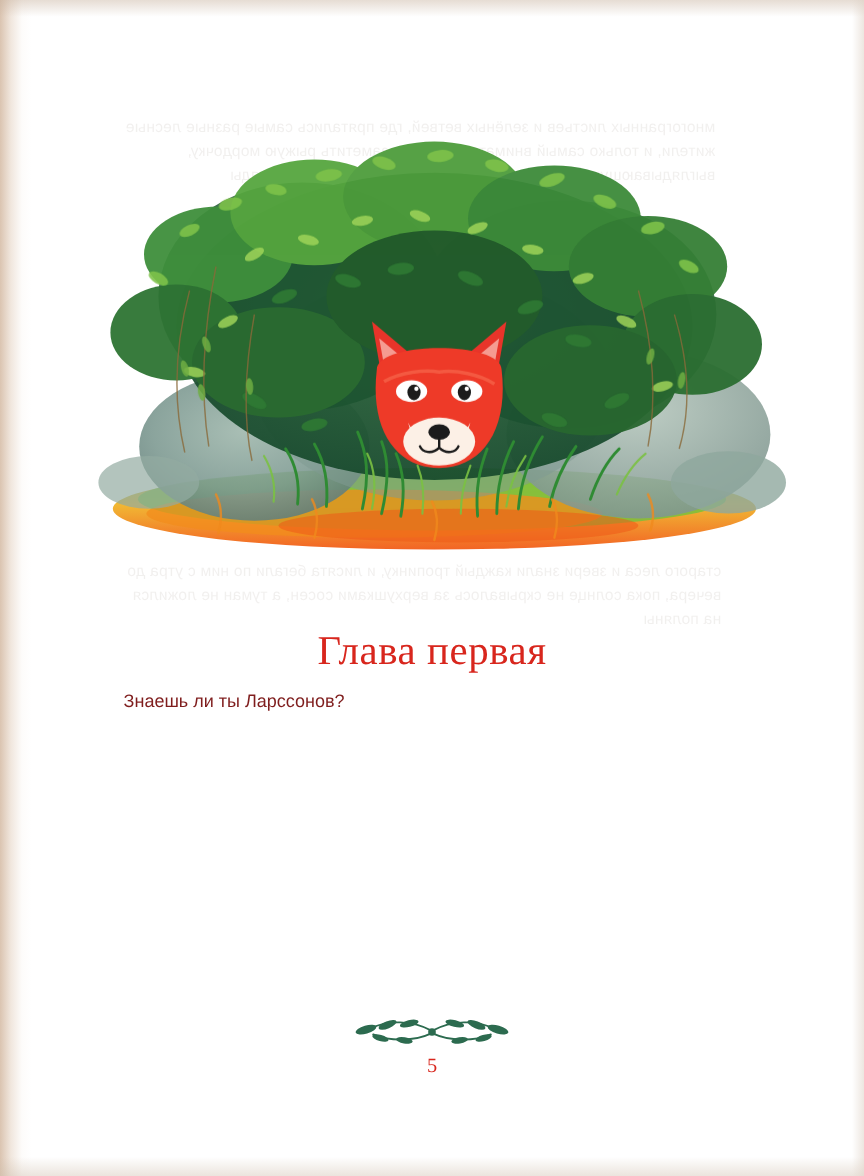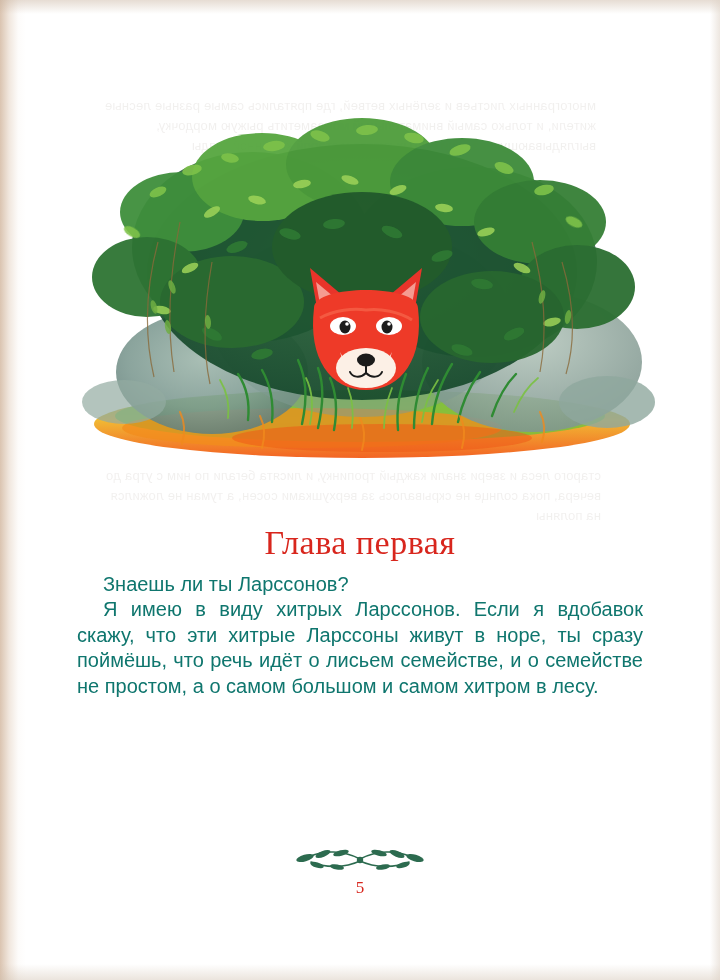--- a/index.html
+++ b/index.html
@@ -94,23 +94,23 @@
     letter-spacing: 0.5px;
   }
 
   
   .body-copy {
     position: absolute;
     left: 77px;
     top: 572px;
     width: 566px;
     font-family: "Liberation Sans", sans-serif;
-    font-size: 20px;
+    font-size: 15px;
     line-height: 25.4px;
-    color: #0f766e;
+    color: #7f1d1d;
     text-align: justify;
   }
   .body-copy p {
     margin: 0;
     text-indent: 26px;
   }
   .body-copy p + p { margin-top: 0; }
 
   
   .ornament {
@@ -301,21 +301,20 @@
         <path d="M400 376 C404 362, 402 352, 398 344"></path>
         <path d="M480 370 C484 358, 482 348, 478 340"></path>
       </g>
     </svg>
   </div>
 
   <h1 class="chapter-title">Глава первая</h1>
 
   <div class="body-copy">
     <p>Знаешь ли ты Ларссонов?</p>
-    <p>Я имею в виду хитрых Ларссонов. Если я вдобавок скажу, что эти хитрые Ларссоны живут в норе, ты сразу поймёшь, что речь идёт о лисьем семействе, и о семействе не простом, а о самом большом и самом хитром в лесу.</p>
   </div>
 
   <div class="ornament">
     <svg width="190" height="22" viewBox="0 0 190 22" xmlns="http://www.w3.org/2000/svg">
       <g fill="none" stroke="#2c6b4f" stroke-width="1.6" stroke-linecap="round">
         <path d="M95 11 C78 2, 58 2, 44 9"></path>
         <path d="M95 11 C112 2, 132 2, 146 9"></path>
         <path d="M95 13 C80 20, 60 20, 46 14"></path>
         <path d="M95 13 C110 20, 130 20, 144 14"></path>
       </g>

